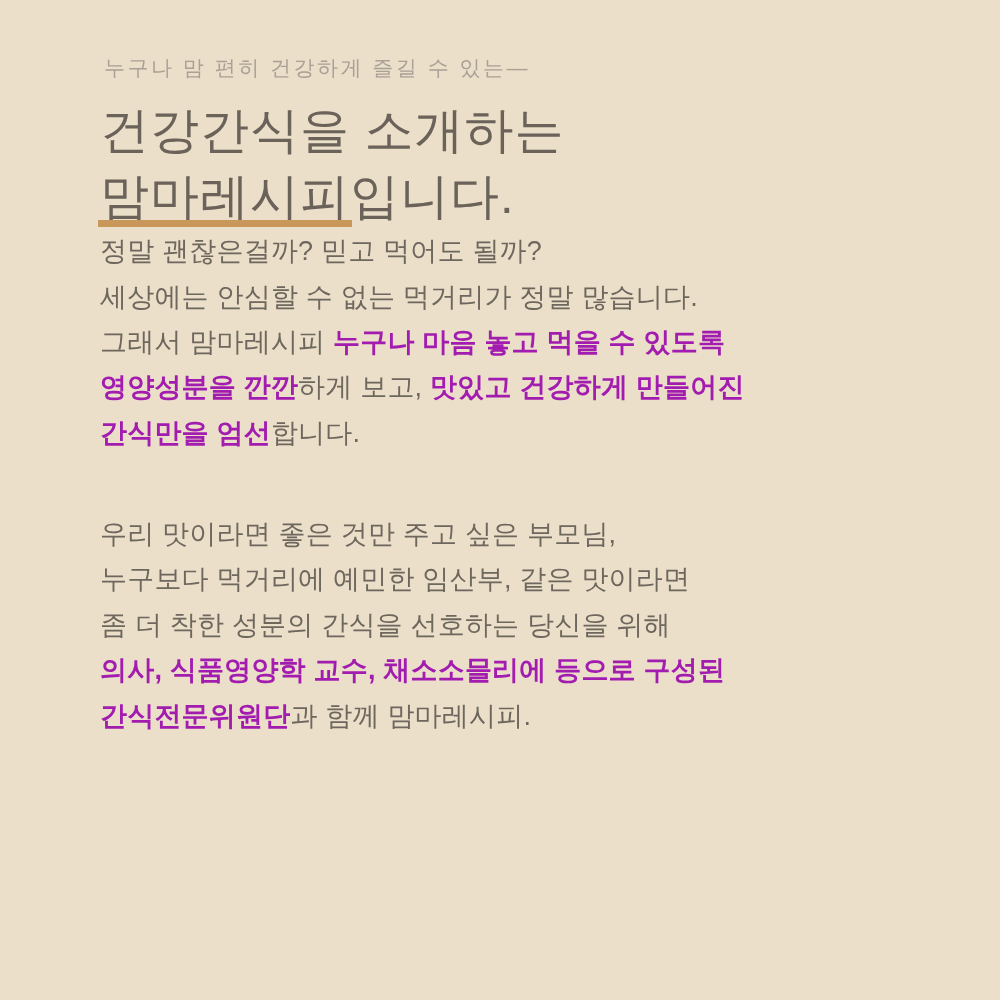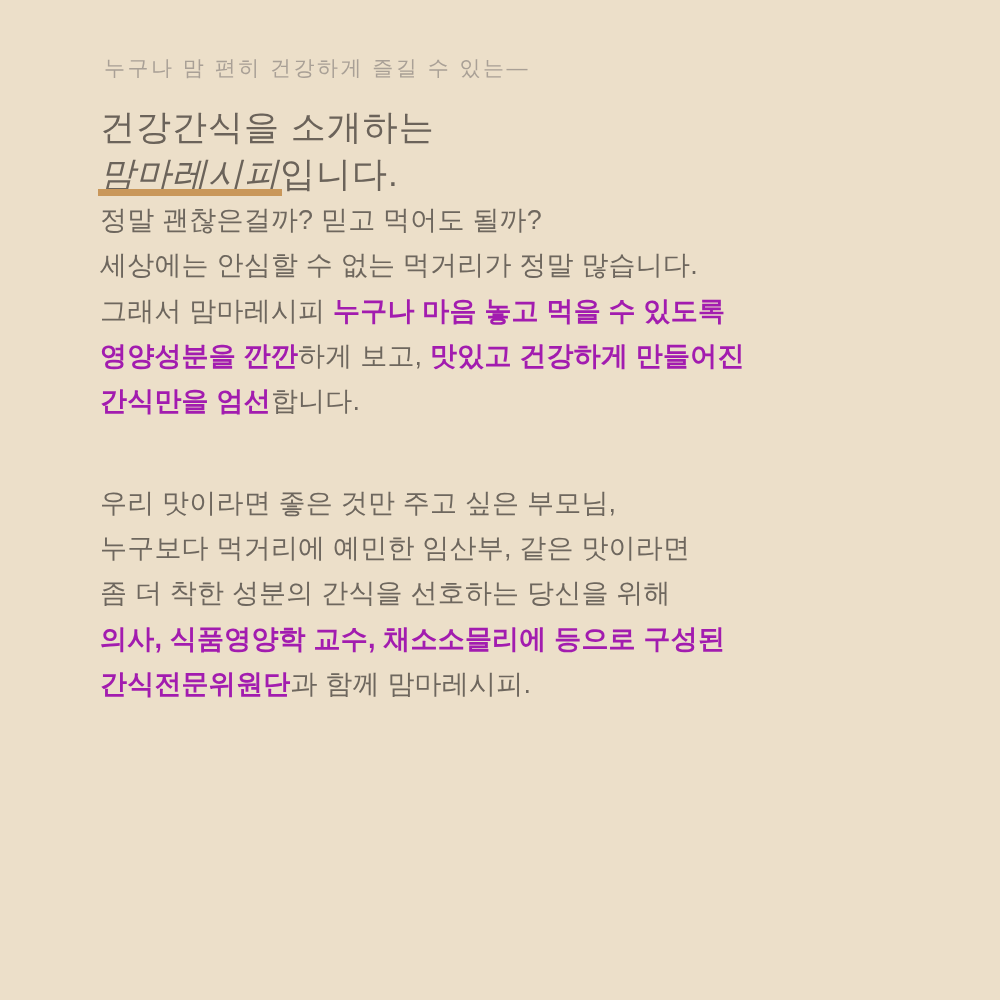--- a/index.html
+++ b/index.html
@@ -20,41 +20,40 @@
     height: 1000px;
     box-sizing: border-box;
     padding: 40px 100px 0 100px;
   }
 
   
   .eyebrow {
     font-size: 21px;
     letter-spacing: 2.5px;
     color: #a9a096;
-    margin: 14px 0 22px 4px;
+    margin: 14px 0 16px 4px;
     font-weight: 400;
   }
 
   
   .headline {
-    font-size: 35px;
+    font-size: 49px;
     line-height: 1.34;
     color: #6b635a;
     font-weight: 400;
     letter-spacing: 1px;
     margin: 0 0 0 0;
   }
   .headline .line {
     display: block;
     white-space: nowrap;
   }
   .underline-wrap {
     position: relative;
     display: inline-block;
-    font-style: italic;
   }
   .underline-wrap::after {
     content: "";
     position: absolute;
     left: -2px;
     right: -2px;
     bottom: 2px;
     height: 7px;
     background: #c9975a;
   }

